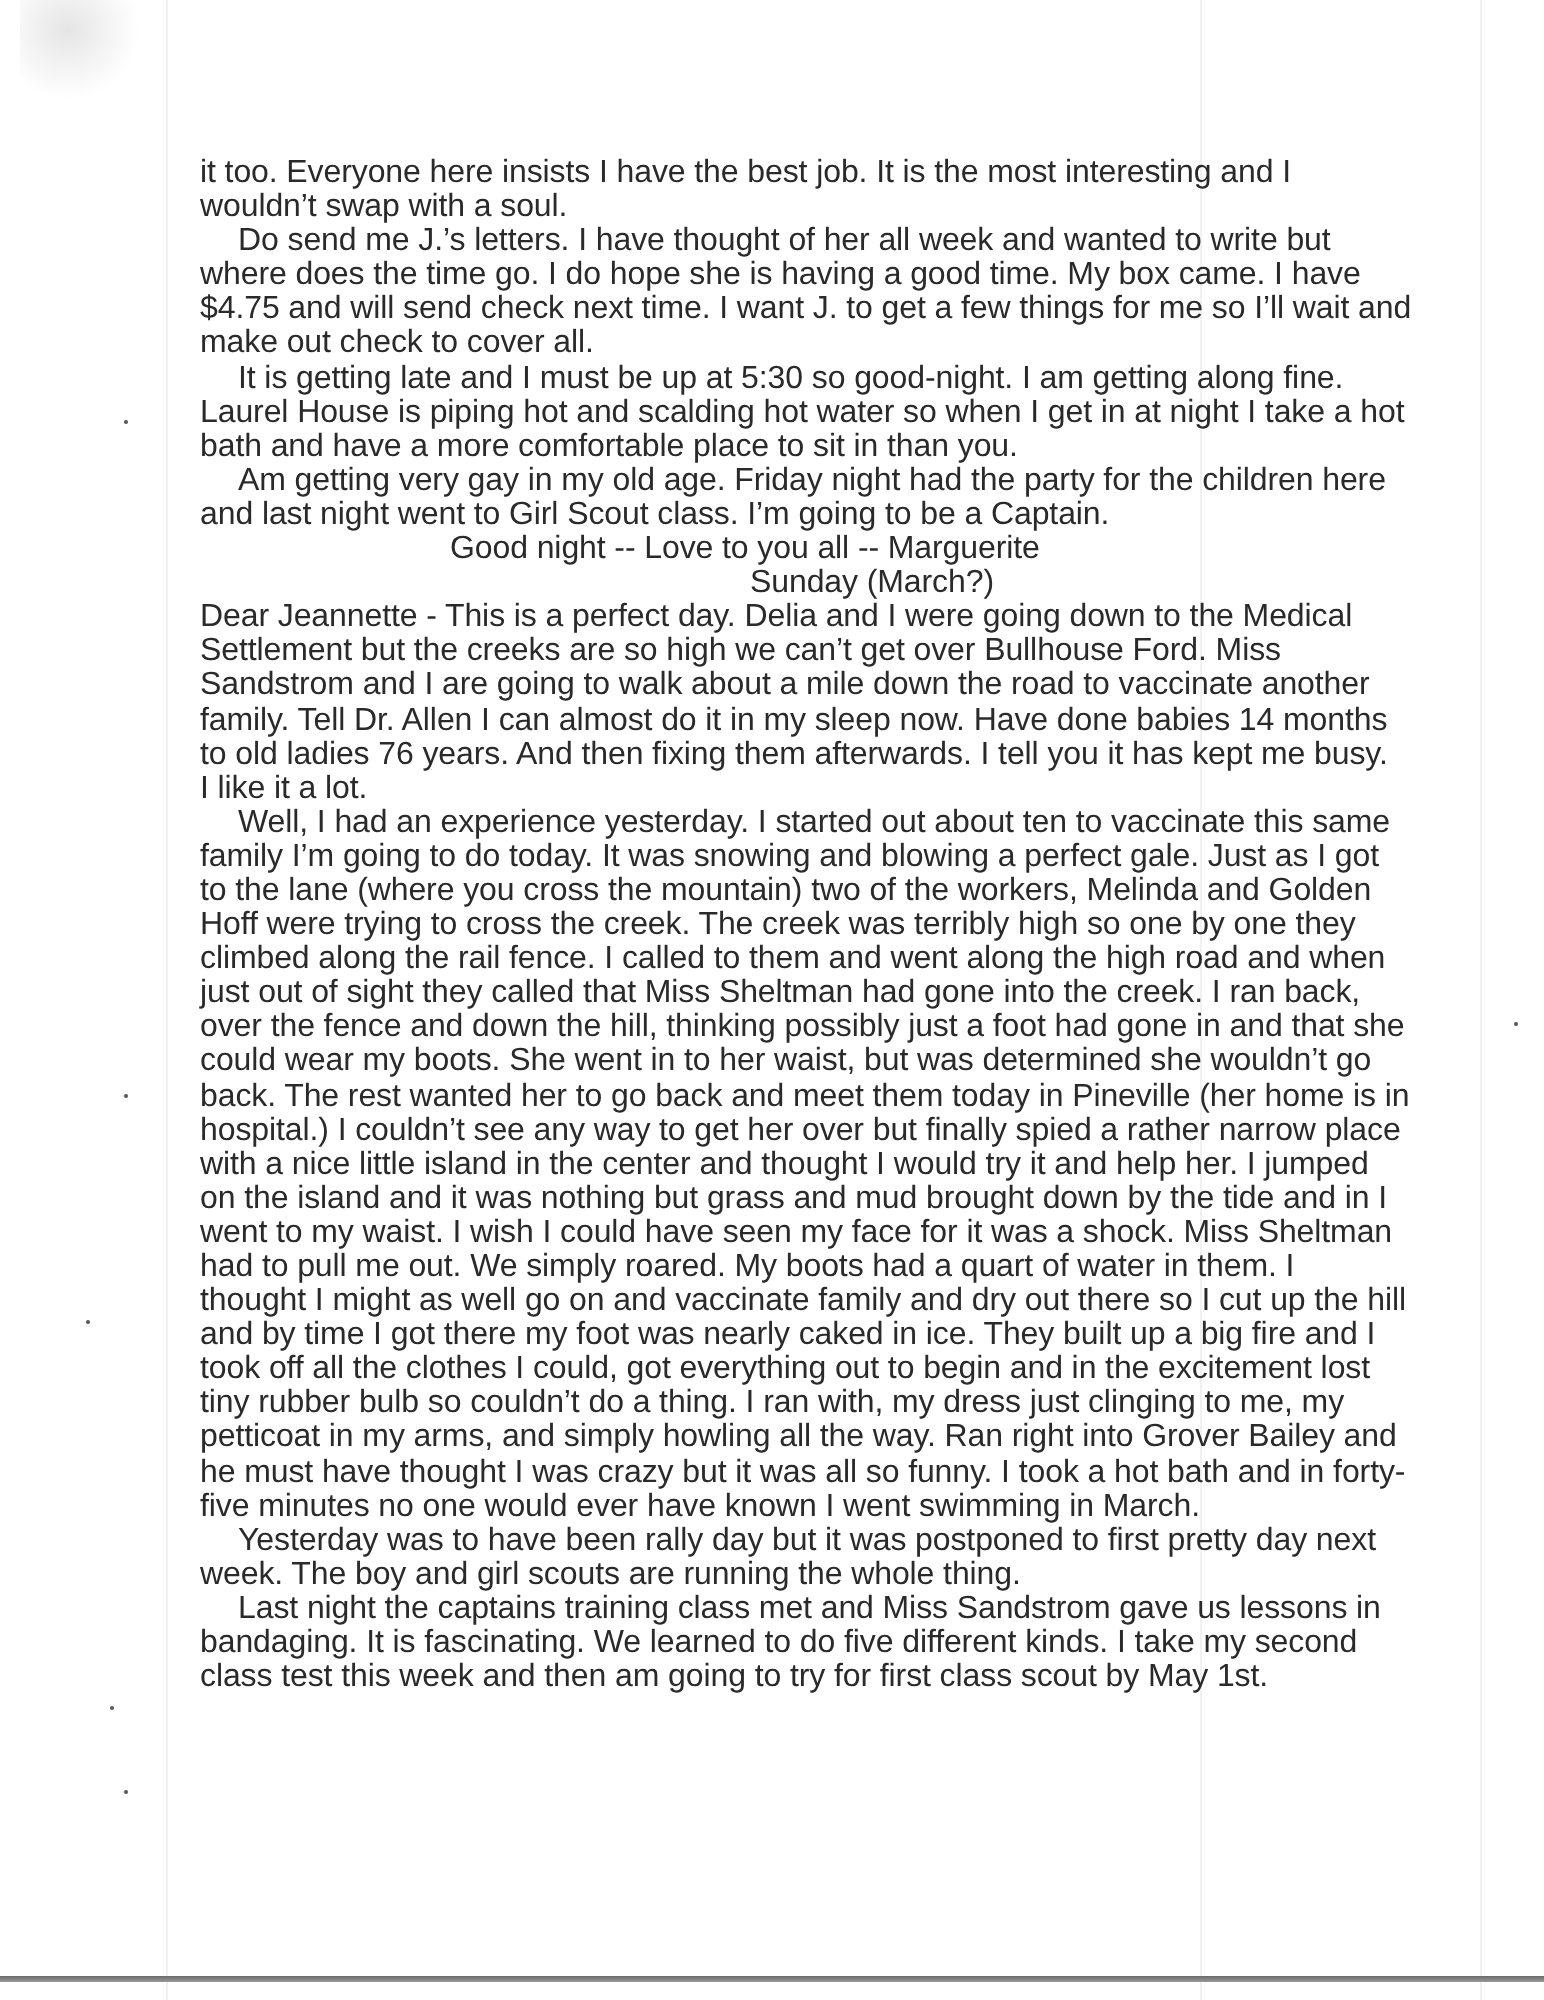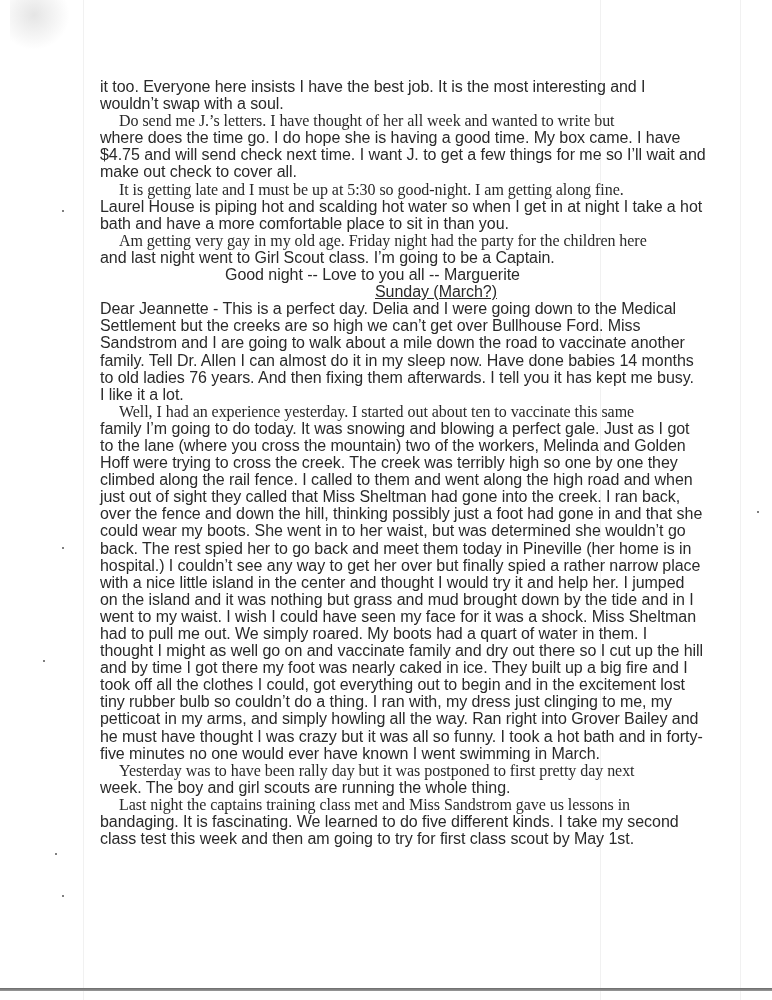--- a/index.html
+++ b/index.html
@@ -31,23 +31,23 @@
       top: 78px;
       width: 620px;
     }
     .line {
       font-size: 16px;
       line-height: 17.1px;
       height: 17.1px;
       white-space: nowrap;
       letter-spacing: -0.05px;
     }
-    .line.indent { padding-left: 19px; font-family: Liberation Serif, serif; }
+    .line.indent { padding-left: 19px; }
     .line.sig { padding-left: 125px; }
-    .line.date { padding-left: 275px; text-decoration: underline; }
+    .line.date { padding-left: 275px; }
     .dot {
       position: absolute;
       width: 2px; height: 2px;
       background: #555;
       border-radius: 1px;
     }
     .bottom-rule {
       position: absolute;
       left: 0;
       top: 988px;
@@ -92,21 +92,21 @@
     <div class="line">to old ladies 76 years.  And then fixing them afterwards.  I tell you it has kept me busy.</div>
     <div class="line">I like it a lot.</div>
     <div class="line indent">Well, I had an experience yesterday.  I started out about ten to vaccinate this same</div>
     <div class="line">family I’m going to do today.  It was snowing and blowing a perfect gale.  Just as I got</div>
     <div class="line">to the lane (where you cross the mountain) two of the workers,  Melinda and Golden</div>
     <div class="line">Hoff were trying to cross the creek.  The creek was terribly high so one by one they</div>
     <div class="line">climbed along the rail fence.  I called to them and went along the high road and when</div>
     <div class="line">just out of sight they called that Miss Sheltman had gone into the creek.  I ran back,</div>
     <div class="line">over the fence and down the hill, thinking possibly just a foot had gone in and that she</div>
     <div class="line">could wear my boots.  She went in to her waist, but was determined she wouldn’t go</div>
-    <div class="line">back.  The rest spied her to go back and meet them today in Pineville (her home is in</div>
+    <div class="line">back.  The rest wanted her to go back and meet them today in Pineville (her home is in</div>
     <div class="line">hospital.)  I couldn’t see any way to get her over but finally spied a rather narrow place</div>
     <div class="line">with a nice little island in the center and thought I would try it and help her.  I jumped</div>
     <div class="line">on the island and it was nothing but grass and mud brought down by the tide and in I</div>
     <div class="line">went to my waist.  I wish I could have seen my face for it was a shock.  Miss Sheltman</div>
     <div class="line">had to pull me out.  We simply roared.  My boots had a quart of water in them.  I</div>
     <div class="line">thought I might as well go on and vaccinate family and dry out there so I cut up the hill</div>
     <div class="line">and by time I got there my foot was nearly caked in ice.  They built up a big fire and I</div>
     <div class="line">took off all the clothes I could,  got everything out to begin and in the excitement lost</div>
     <div class="line">tiny rubber bulb so couldn’t do a thing.  I ran with, my dress just clinging to me, my</div>
     <div class="line">petticoat in my arms, and simply howling all the way.  Ran right into Grover Bailey and</div>

